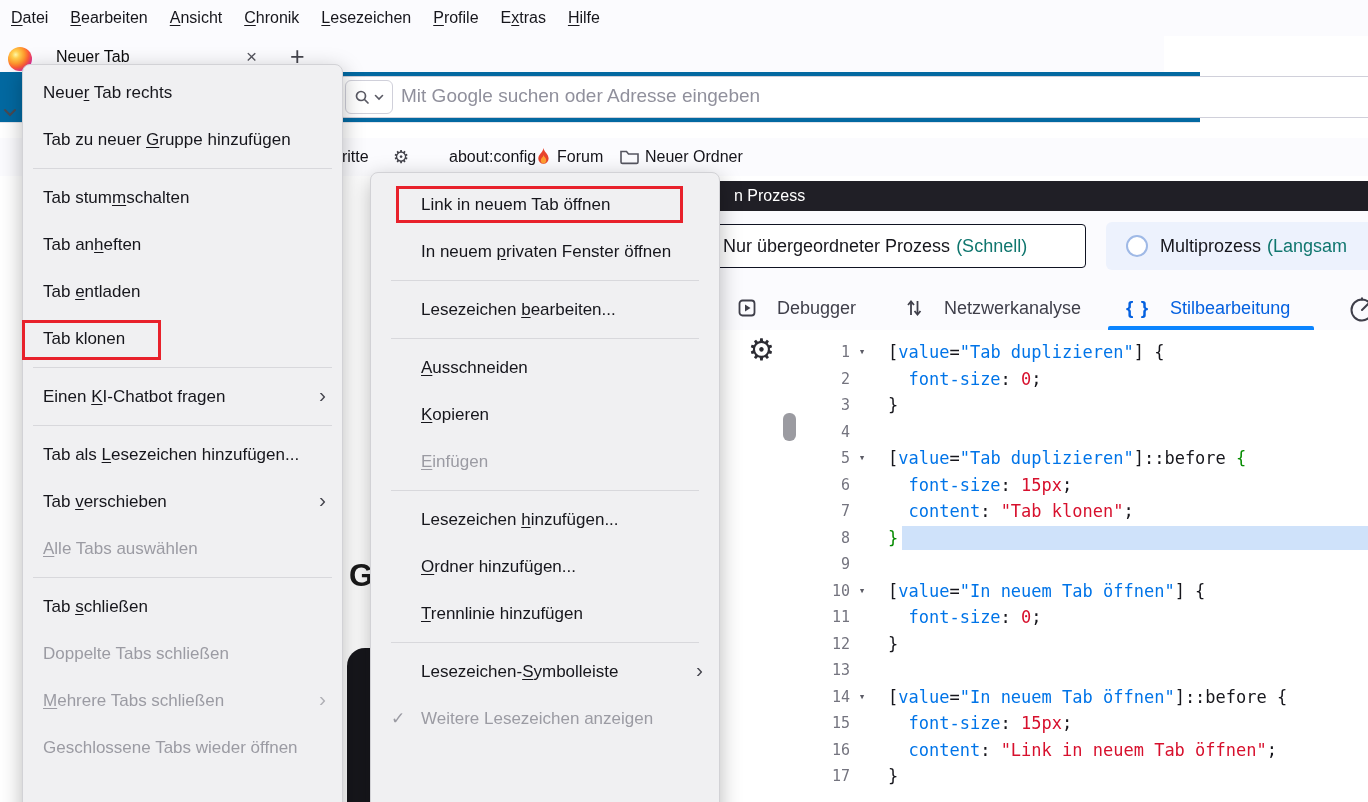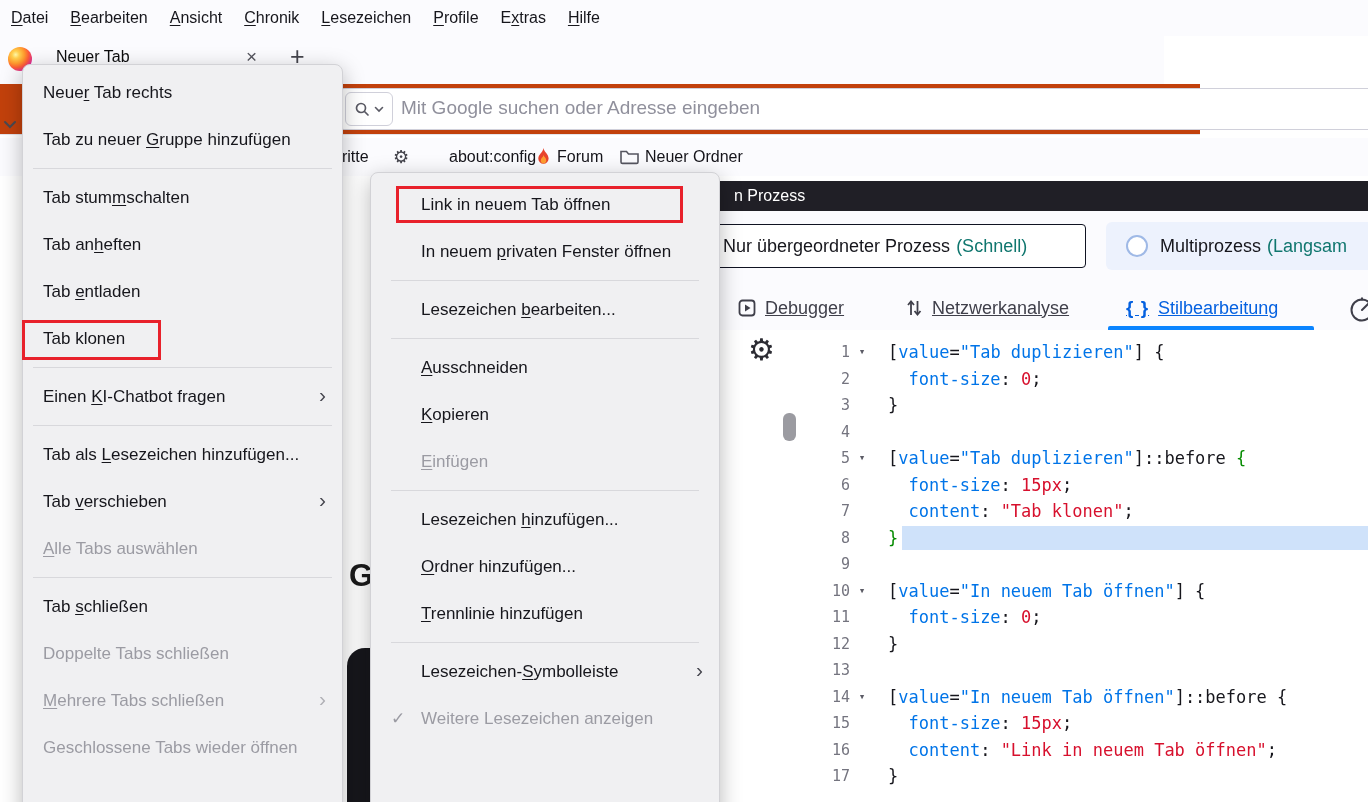--- a/index.html
+++ b/index.html
@@ -14,21 +14,21 @@
 
   
   #tabstrip{position:absolute;left:0;top:36px;width:1164px;height:52px;background:#fbfbfe;}
   #logo{position:absolute;left:8px;top:11px;width:24px;height:24px;border-radius:50%;
         background:radial-gradient(circle at 32% 32%,#fff7a8 0%,#ffcf4d 16%,#ff9b2e 38%,#ff5d36 56%,#e0308f 74%,#8f42e0 90%,#5f2ee0 100%);}
   #tabtitle{position:absolute;left:56px;top:12px;font-size:16px;color:#0c0c0d;}
   #tabclose{position:absolute;left:246px;top:10px;font-size:19px;color:#55555e;}
   #newtab{position:absolute;left:290px;top:6px;font-size:25px;color:#45454d;}
 
   
-  #navbar{position:absolute;left:0;top:84px;width:1200px;height:50px;background:#c2410c;border-bottom:1px solid #e4e4ea;}
+  #navbar{position:absolute;left:0;top:72px;width:1200px;height:50px;background:#0369a1;border-bottom:1px solid #e4e4ea;}
   #urlbar{position:absolute;left:336px;top:4px;width:1050px;height:40px;background:#fff;
           border:1px solid #d0d0da;border-radius:8px;}
   #chiclet{position:absolute;left:8px;top:3px;width:46px;height:32px;border:1px solid #d0d0da;border-radius:6px;
            background:#fff;display:flex;align-items:center;justify-content:center;gap:4px;}
   #urlph{position:absolute;left:64px;top:0;height:38px;line-height:38px;font-size:19px;color:#90909c;white-space:nowrap;}
   #slicon{position:absolute;left:3px;top:36px;}
 
   
   #bmbar{position:absolute;left:0;top:138px;width:1368px;height:38px;background:#fbfbfe;border-bottom:1px solid #e9e9ee;}
   .bmtext{position:absolute;top:0;height:38px;line-height:38px;font-size:16px;color:#15141a;white-space:nowrap;}
@@ -51,21 +51,21 @@
           font-size:16px;line-height:30px;padding-left:34px;box-sizing:border-box;}
   #dtopts{position:absolute;left:0;top:35px;width:668px;height:75px;background:#fbfbfe;}
   #opt1{position:absolute;left:6px;top:13px;width:380px;height:44px;background:#fff;border:1px solid #101322;
         border-radius:4px;display:flex;align-items:center;padding-left:16px;box-sizing:border-box;font-size:18px;white-space:nowrap;}
   #opt2{position:absolute;left:406px;top:11px;width:300px;height:48px;background:#edf2fd;border-radius:6px;
         display:flex;align-items:center;padding-left:20px;box-sizing:border-box;font-size:18px;white-space:nowrap;}
   .optnote{color:#0f766e;margin-left:6px;}
   #radio{width:18px;height:18px;border:2px solid #9fb9e6;border-radius:50%;background:#fff;margin-right:12px;flex:none;}
 
   #dttabs{position:absolute;left:0;top:110px;width:668px;height:44px;background:#fbfbfe;border-bottom:1px solid #e2e2ea;}
-  .dtab{position:absolute;top:0;height:44px;display:flex;align-items:center;gap:9px;font-size:18px;color:#3f3f4a;white-space:nowrap;text-decoration:underline;}
+  .dtab{position:absolute;top:0;height:44px;display:flex;align-items:center;gap:21px;font-size:18px;color:#3f3f4a;white-space:nowrap;}
   #tab-debugger{left:38px;}
   #tab-network{left:205px;}
   #tab-style{left:426px;color:var(--devtools-active);}
   #braces{font-weight:bold;font-size:19px;color:var(--devtools-active);letter-spacing:1px;}
   #style-underline{position:absolute;left:408px;bottom:0;width:206px;height:4px;background:var(--accent-blue);border-radius:2px 2px 0 0;}
   #gauge{position:absolute;left:648px;top:9px;}
 
   
   #editor{position:absolute;left:0;top:154px;width:668px;height:472px;background:#fff;}
   #edgear{position:absolute;left:48px;top:2px;font-size:30px;color:#2c2c33;}

